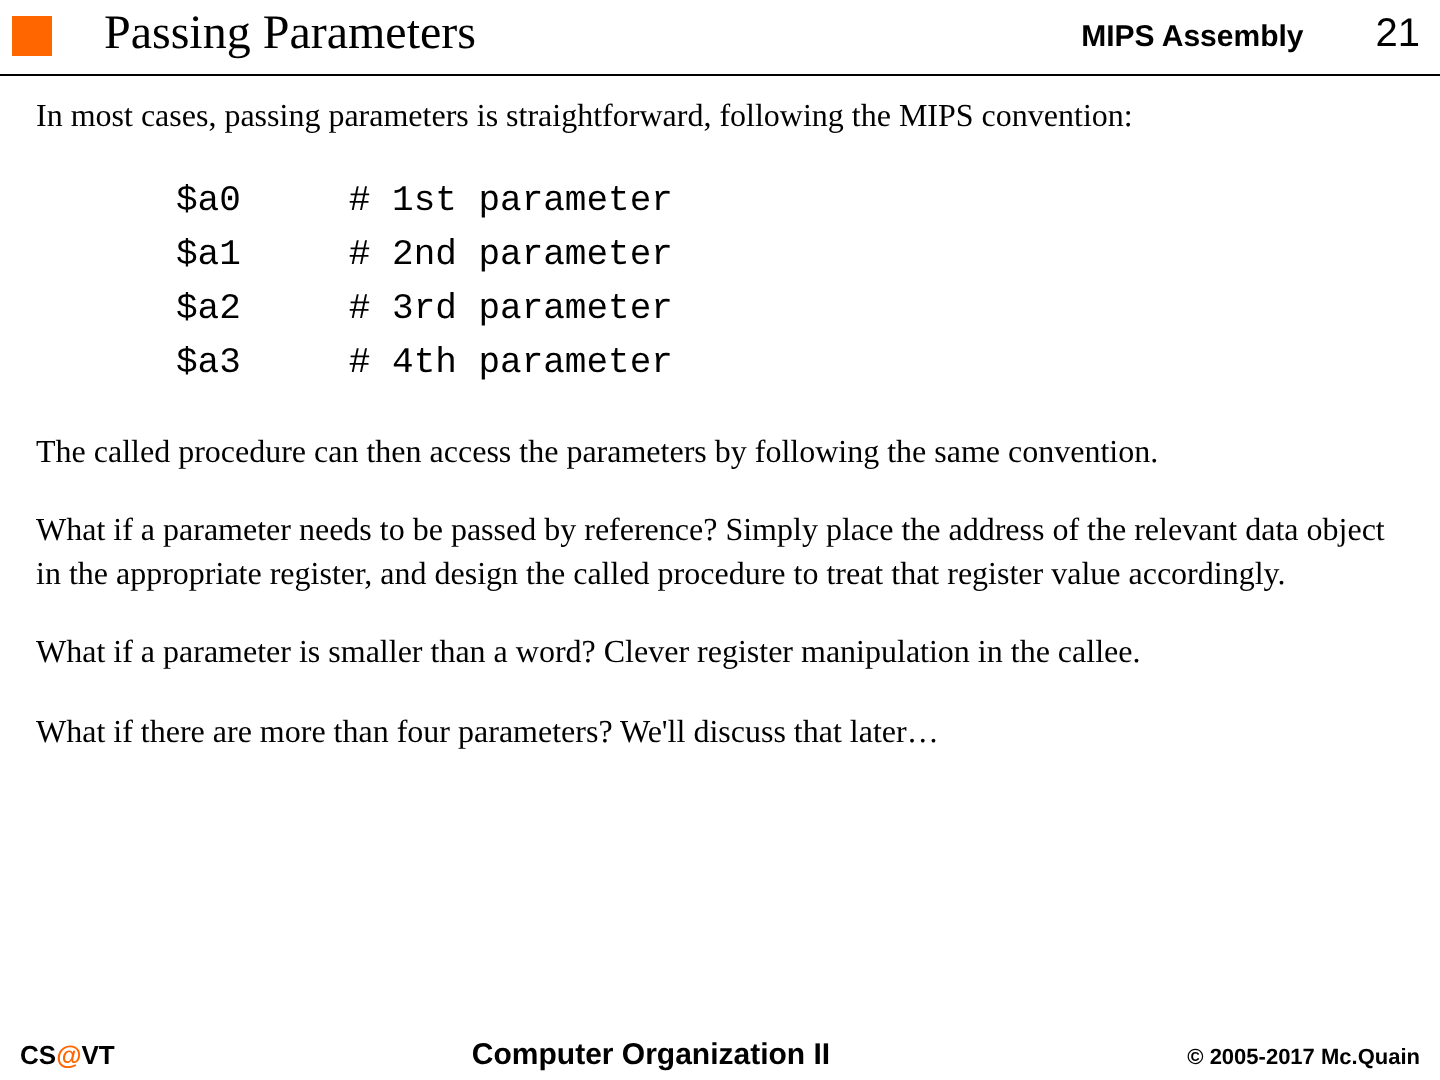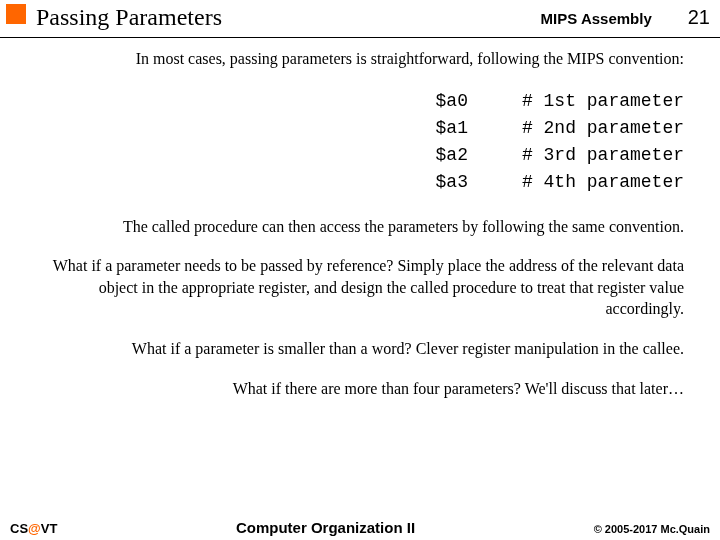--- a/index.html
+++ b/index.html
@@ -20,22 +20,22 @@
   }
   .header {
     display: flex;
     align-items: center;
     justify-content: space-between;
     padding: 4px 10px 6px 6px;
     border-bottom: 1px solid #000;
   }
   .header-left {
     display: flex;
-    align-items: flex-start;
-    gap: 10px;
+    align-items: center;
+    gap: 26px;
     font-family: Liberation Serif, serif;
   }
   .accent-square {
     width: 20px;
     height: 20px;
     background: #ff6600;
   }
   .title {
     font-size: 24px;
     font-weight: normal;
@@ -48,24 +48,23 @@
   }
   .course {
     font-size: 15px;
     font-weight: bold;
   }
   .slide-num {
     font-size: 20px;
     margin-left: 28px;
   }
   .body {
-    padding: 10px 36px 0 18px;
+    padding: 10px 18px 0 18px;
     font-size: 16px;
     line-height: 1.35;
-    text-align: right;
   }
   .body p {
     margin: 0 0 18px 0;
   }
   .code-block {
     font-family: "Courier New", Courier, monospace;
     font-size: 18px;
     white-space: pre;
     margin: 10px 0 20px 70px;
     line-height: 1.5;

